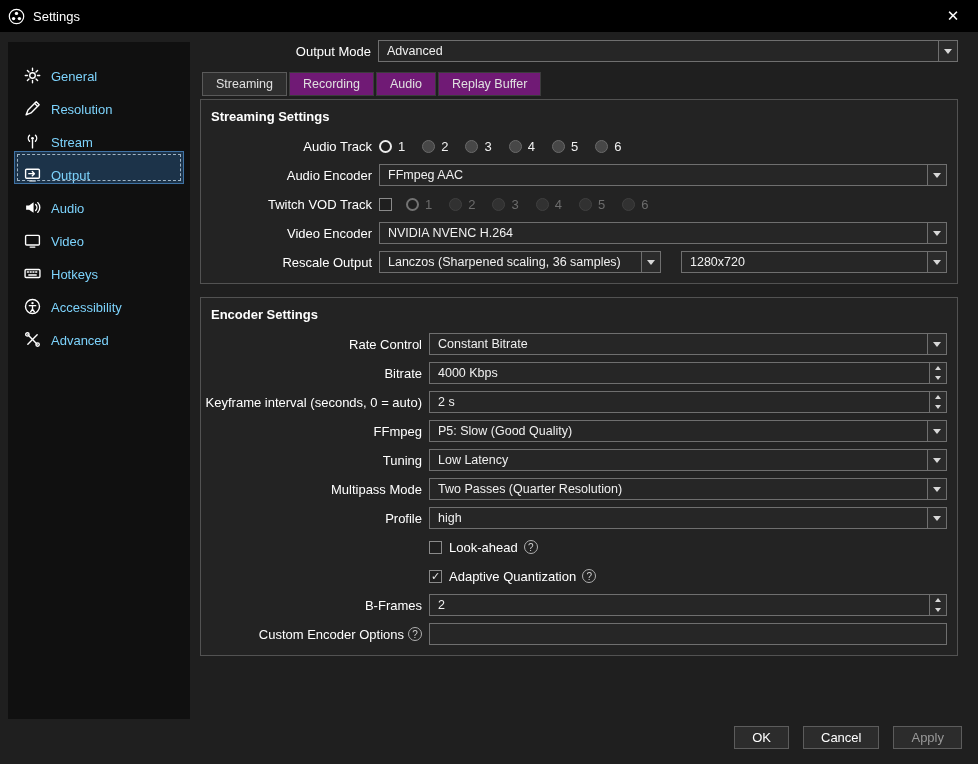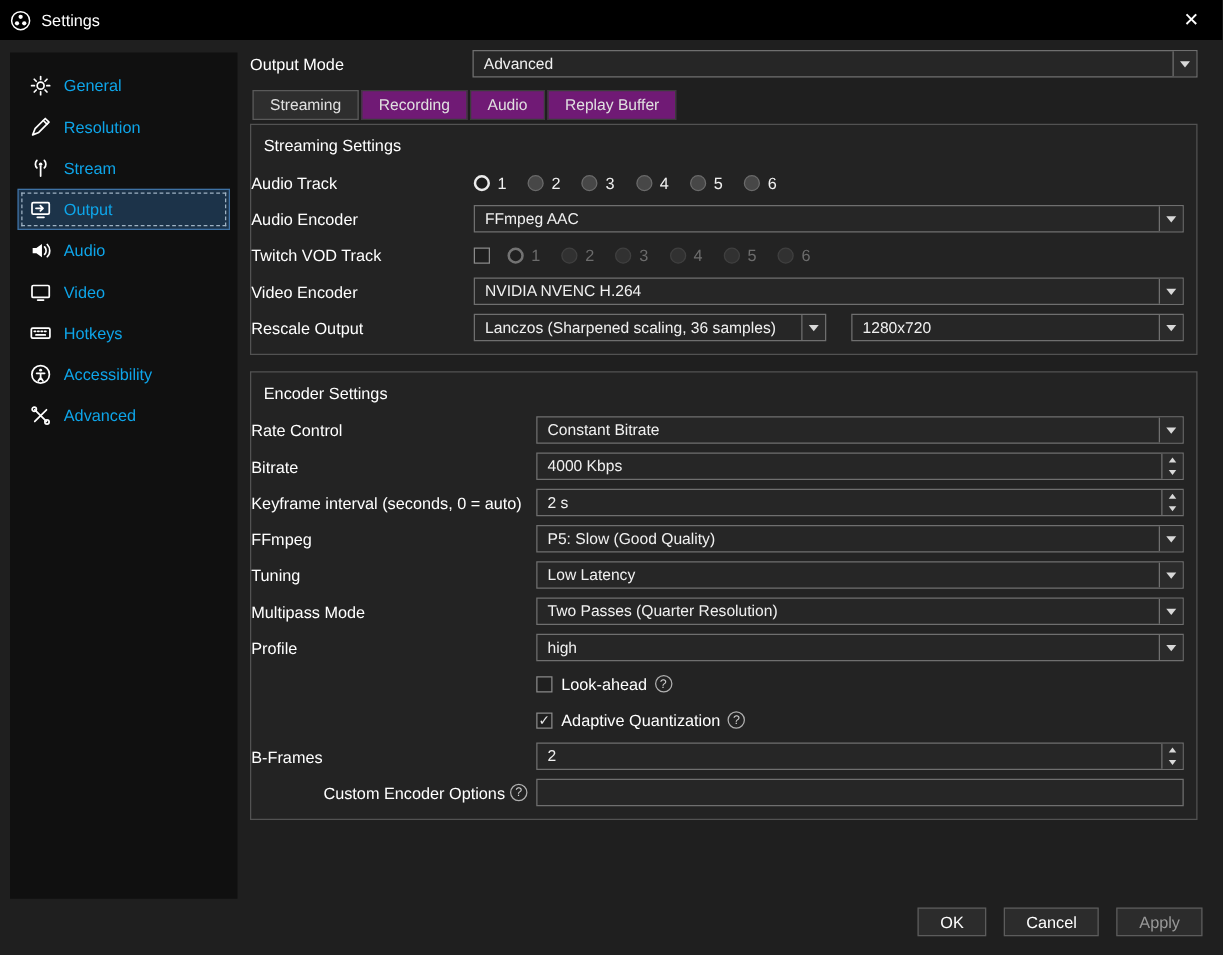--- a/index.html
+++ b/index.html
@@ -8,48 +8,48 @@
     background:#1f1f1f;color:#e8e8e8;overflow:hidden;position:relative;
     font-family:"Liberation Sans",sans-serif;font-size:13px;
   }
   
   .titlebar{height:32px;background:#000;display:flex;align-items:center;padding:0 8px;gap:8px}
   .titlebar .logo{width:17px;height:17px;flex:none}
   .titlebar .title{font-size:13px;color:#fff}
   .close-btn{margin-left:auto;width:34px;height:32px;display:flex;align-items:center;justify-content:center;color:#fff;font-size:15px;cursor:default}
   
   .sidebar{position:absolute;left:8px;top:42px;width:182px;height:677px;background:#101010;padding:10px 6px}
-  .side-item{display:flex;align-items:center;gap:10px;height:33px;padding:0 9px;border:1px solid transparent;color:#0ea5e9;cursor:default}
+  .side-item{display:flex;align-items:flex-end;gap:10px;height:33px;padding:0 9px;border:1px solid transparent;color:#7dd3fc;cursor:default}
   .side-item svg{width:17px;height:17px;flex:none;stroke:#fff;fill:none;stroke-width:1.3;stroke-linecap:round;stroke-linejoin:round}
   .side-item.selected{background:#1c3podcast}
   .side-item.selected{background:#1c3349;border:1px solid #3f72a4;outline:1px dashed #9fb3c4;outline-offset:-4px}
   
   .main{position:absolute;left:200px;top:40px;width:758px}
   .row{display:flex;align-items:center;margin-bottom:7px;height:22px}
-  .lbl{padding-right:7px;flex:none;color:#fff;white-space:nowrap}
+  .lbl{text-align:right;padding-right:7px;flex:none;color:#fff;white-space:nowrap}
   .g0 .lbl{width:178px}
   .g1 .lbl{width:178px}
   .g2 .lbl{width:228px}
   
   .combo,.spin,.textfield{flex:1;height:22px;background:#262626;border:1px solid #6f6f6f;display:flex;align-items:stretch;min-width:0}
   .combo .val,.spin .val{padding:0 8px;flex:1;display:flex;align-items:center;white-space:nowrap;overflow:hidden;color:#f0f0f0;font-size:12.5px}
   .combo .dd{width:19px;border-left:1px solid #6f6f6f;display:flex;align-items:center;justify-content:center;background:#2b2b2b}
   .arr-dn{width:0;height:0;border-left:4px solid transparent;border-right:4px solid transparent;border-top:5px solid #d8d8d8}
   .spin .steppers{width:17px;border-left:1px solid #6f6f6f;display:flex;flex-direction:column;background:#2b2b2b}
   .spin .steppers span{flex:1;display:flex;align-items:center;justify-content:center}
   .arr-up-s{width:0;height:0;border-left:3.5px solid transparent;border-right:3.5px solid transparent;border-bottom:4px solid #d8d8d8}
   .arr-dn-s{width:0;height:0;border-left:3.5px solid transparent;border-right:3.5px solid transparent;border-top:4px solid #d8d8d8}
   .textfield input{flex:1;background:transparent;border:none;outline:none;color:#f0f0f0;padding:0 8px;font-family:"Liberation Sans",sans-serif;font-size:12.5px}
   
   .tabs{display:flex;gap:2px;margin:10px 0 3px;padding-left:2px}
   .tab{padding:4px 13px;background:#701a75;border:1px solid #3c3c3c;color:#e0e0e0;font-size:12.5px;cursor:default}
   .tab.active{background:#2e2e2e;border-color:#5a5a5a}
   
   .group{background:#232323;border:1px solid #525252;padding:8px 10px 3px 0;margin-bottom:13px}
-  .group h3{font-size:13px;font-weight:normal;color:#fff;margin:1px 0 11px 10px}
+  .group h3{font-size:13px;font-weight:bold;color:#fff;margin:1px 0 11px 10px}
   
   .radio-group{display:flex;gap:17px;align-items:center}
   .radio-item{display:flex;align-items:center;gap:6px}
   .radio{width:13px;height:13px;border-radius:50%;background:#474747;border:1px solid #6a6a6a;flex:none}
   .radio.sel{background:#1d1d1d;border:2px solid #ececec}
   .radio-item .rlbl{color:#f0f0f0}
   .disabled .radio{opacity:.4}
   .disabled .rlbl{color:#6c6c6c}
   
   .checkbox{width:13px;height:13px;background:#1f1f1f;border:1px solid #8a8a8a;flex:none;display:flex;align-items:center;justify-content:center;font-size:11px;color:#e8e8e8}

